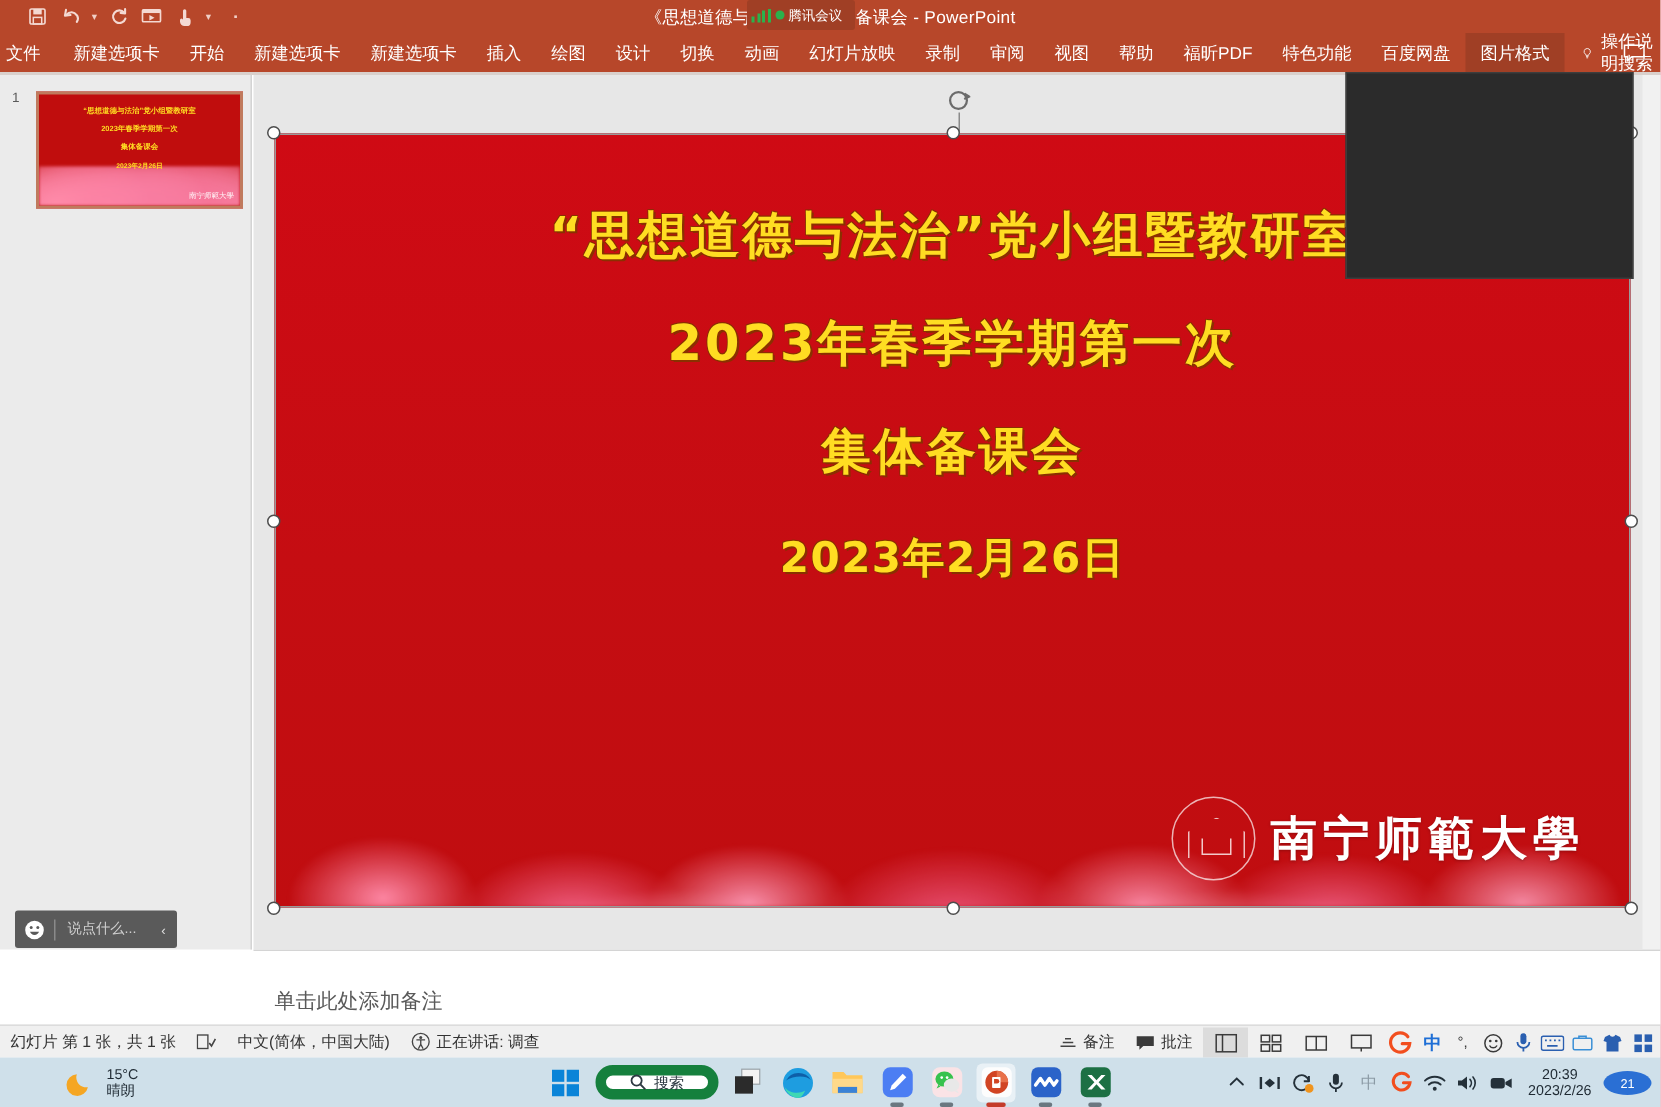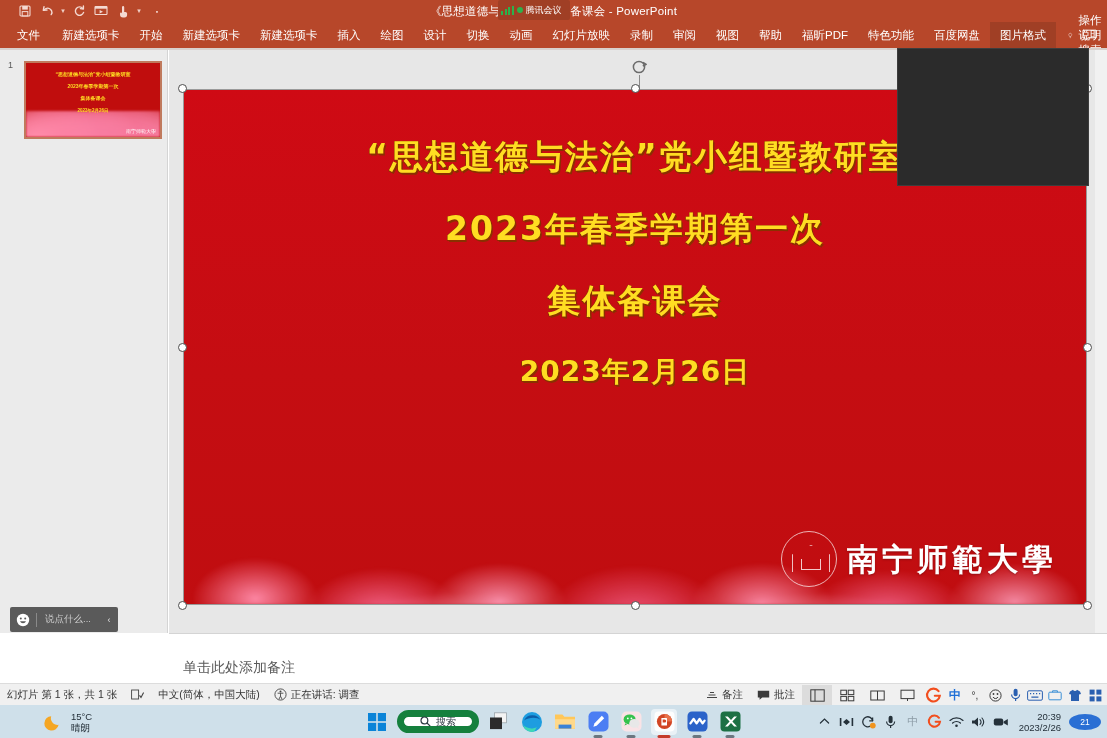--- a/index.html
+++ b/index.html
@@ -57,21 +57,21 @@
   
   .ribbon {
     position: absolute; left: 0; top: 22px; width: 1107px; height: 26px;
     background: #b7472a; display: flex; align-items: center;
   }
   .rtab {
     height: 26px; display: flex; align-items: center; padding: 0 10px;
     color: #ffffff; font-size: 11.5px; white-space: nowrap;
   }
   .rtab.active { background: #a03f25; }
-  .rtab.first { padding-left: 17px; padding-right: 12px; }
+  .rtab.first { padding-left: 4px; padding-right: 12px; }
   .ribbon-tell {
     display: flex; align-items: center; gap: 6px; padding-left: 12px;
     color: #ffffff; font-size: 11.5px;
   }
   .ribbon-right { position: absolute; right: 10px; top: 0; height: 26px; display:flex; align-items:center; }
 
   
   .ribbon-edge {
     position: absolute; left:0; top: 48px; width: 1107px; height: 2px; background: #d9d0cc;
   }
@@ -214,21 +214,21 @@
     content:""; position: absolute; bottom: -3px; left: 50%; transform: translateX(-50%);
     width: 9px; height: 2.5px; border-radius: 2px; background: #6b7780;
   }
   .tb-ico.act { background: rgba(255,255,255,.55); }
   .tb-ico.act:after { background: #c43b2a; width: 13px; }
   .search-pill {
     height: 23px; background: #ffffff; border-radius: 12px; display: flex; align-items: center;
     gap: 5px; padding: 0 16px; font-size: 10px; color: #2c3942; border: 7px solid #15803d;
   }
   .tray { position: absolute; right: 6px; display: flex; align-items: center; gap: 2px; }
-  .tray-clock { text-align: right; font-size: 9.5px; color: #1f2a33; line-height: 11px; padding: 0 6px; }
+  .tray-clock { text-align: center; font-size: 9.5px; color: #1f2a33; line-height: 11px; padding: 0 6px; }
   .tray-badge {
     width: 32px; height: 16px; border-radius: 50%; background: #2a6fd4; color: #fff;
     font-size: 8.5px; display: flex; align-items: center; justify-content: center;
   }
 
   
   .video-panel {
     position: absolute; left: 897px; top: 48px; width: 192px; height: 138px;
     background: #2b2b2b; border: 1px solid #3d3d3d; z-index: 40;
   }

